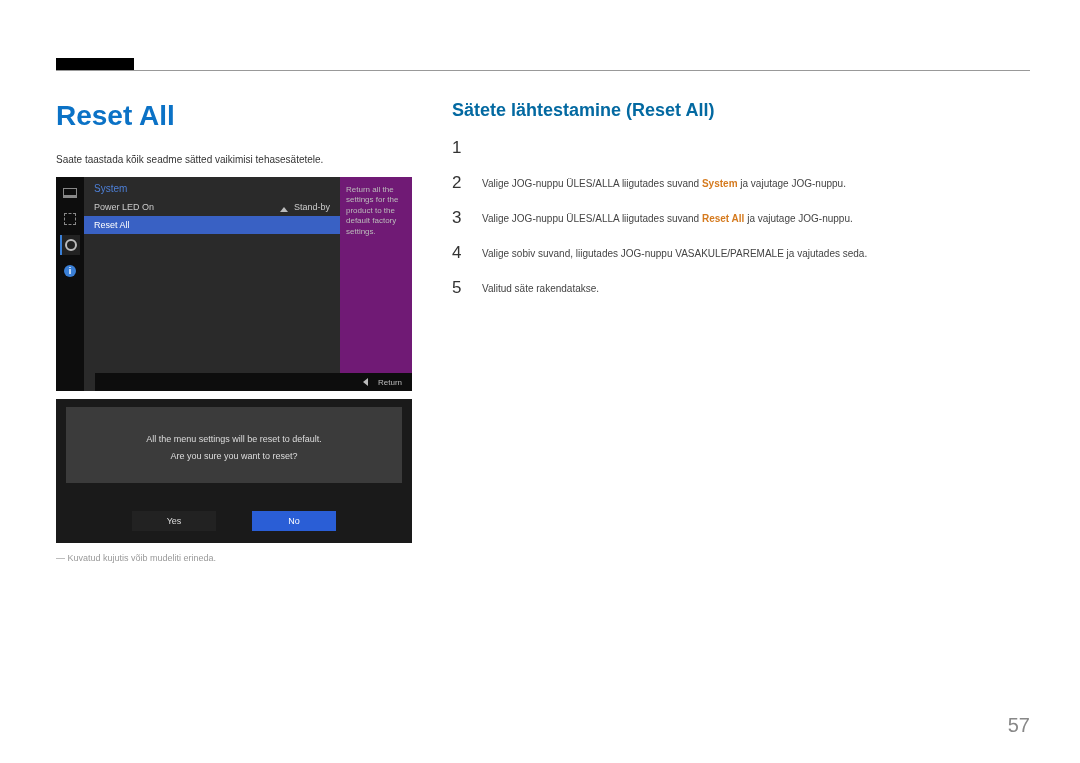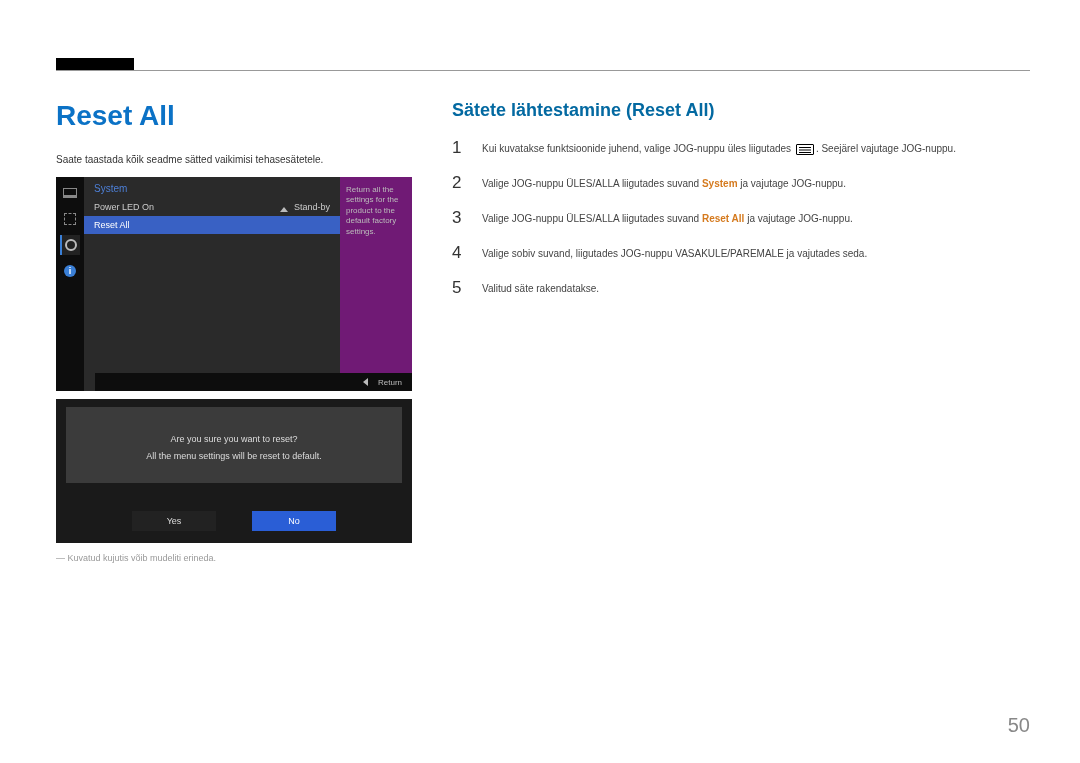--- a/index.html
+++ b/index.html
@@ -272,43 +272,40 @@
         </div>
         <div class="osd-right">Return all the settings for the product to the default factory settings.</div>
         <div class="osd-footer">
           <span class="tri-left"></span>
           <span>Return</span>
         </div>
       </div>
 
       <div class="confirm">
         <div class="confirm-body">
+          <div>All the menu settings will be reset to default.</div>
           <div>Are you sure you want to reset?</div>
-          <div>All the menu settings will be reset to default.</div>
         </div>
         <div class="confirm-btns">
           <div class="confirm-btn btn-yes">Yes</div>
           <div class="confirm-btn btn-no">No</div>
         </div>
       </div>
 
       <p class="caption">
         <span class="dash">― </span><span>Kuvatud kujutis võib mudeliti erineda.</span>
       </p>
     </div>
 
     <div class="right-col">
       <h2 class="section-title">Sätete lähtestamine (Reset All)</h2>
       <div class="steps">
 
         <div class="step">
           <div class="step-num">1</div>
-          <div class="step-text">
-            <span>Kui kuvatakse funktsioonide juhend, valige JOG-nuppu üles liigutades </span><span class="menu-icon"></span><span>. Seejärel vajutage JOG-nuppu.</span>
-          </div>
         </div>
 
         <div class="step">
           <div class="step-num">2</div>
           <div class="step-text">
             <span>Valige JOG-nuppu ÜLES/ALLA liigutades suvand </span><span class="orange-bold">System</span><span> ja vajutage JOG-nuppu.</span>
           </div>
         </div>
 
         <div class="step">
@@ -326,13 +323,13 @@
         <div class="step">
           <div class="step-num">5</div>
           <div class="step-text">Valitud säte rakendatakse.</div>
         </div>
 
       </div>
     </div>
   </div>
 </div>
 
-<div class="page-num">50</div>
+<div class="page-num">57</div>
 
 </body></html>

